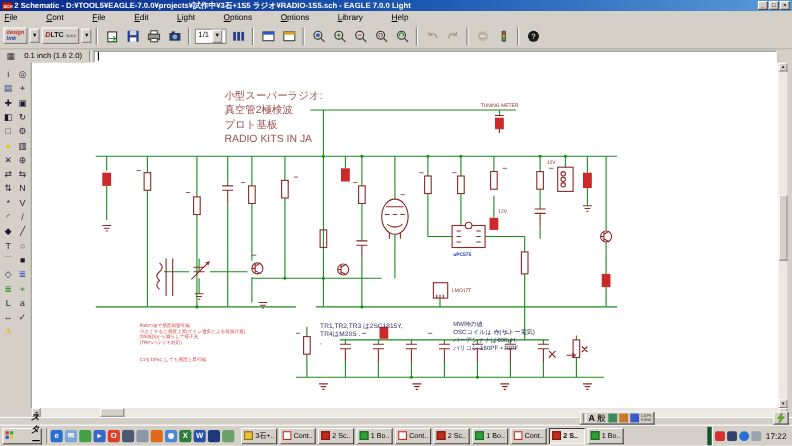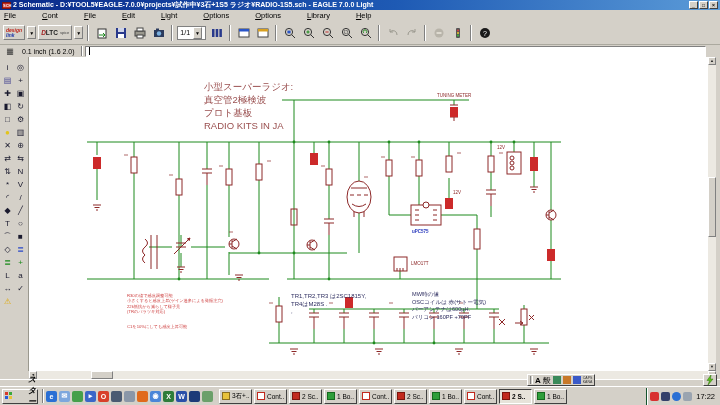--- a/index.html
+++ b/index.html
@@ -110,21 +110,21 @@
   .task{width:33px;height:15px;background:#d4d0c8;border:1px solid;
     border-color:#fff #404040 #404040 #fff;display:flex;align-items:center;
     gap:2px;padding:0 2px;font-size:6.5px;white-space:nowrap;overflow:hidden}
   .task.active{background:#e7e3da;border-color:#404040 #fff #fff #404040;font-weight:bold}
   .tb-ico{width:8px;height:8px;flex:0 0 auto;border:1px solid #555;
     font-size:5px;line-height:7px;text-align:center;color:#fff;background:#888}
   .task[data-icon="explorer"] .tb-ico{background:#e8c23a;border-color:#8a6d1d}
   .task[data-icon="eagle-cp"] .tb-ico{background:#fff;color:#c22a1e;border-color:#c22a1e;font-weight:bold}
   .task[data-icon="sch"] .tb-ico{background:#c22a1e;border-color:#7d150e}
   .task[data-icon="brd"] .tb-ico{background:#2e9e3a;border-color:#156a1e}
-  .tray{height:17px;border-left:1px solid #14532d;box-shadow:1px 0 0 #fff inset;
+  .tray{height:17px;border-left:4px solid #14532d;box-shadow:1px 0 0 #fff inset;
     display:flex;align-items:center;gap:2px;padding:0 3px;flex:0 0 auto}
   .tray-ico{width:9px;height:9px;border-radius:2px}
   .clock{font-size:7.5px;padding:0 2px}
 
   
   .imebar{left:527px;top:374px;height:12px;background:#d4d0c8;
     border:1px solid;border-color:#fff #404040 #404040 #fff;
     display:flex;align-items:center;gap:2px;padding:0 2px;z-index:5}
   .ime-grip{width:3px;height:8px;border-left:1px solid #808080;border-right:1px solid #fff}
   .ime-a{font-size:8px;font-weight:bold}

